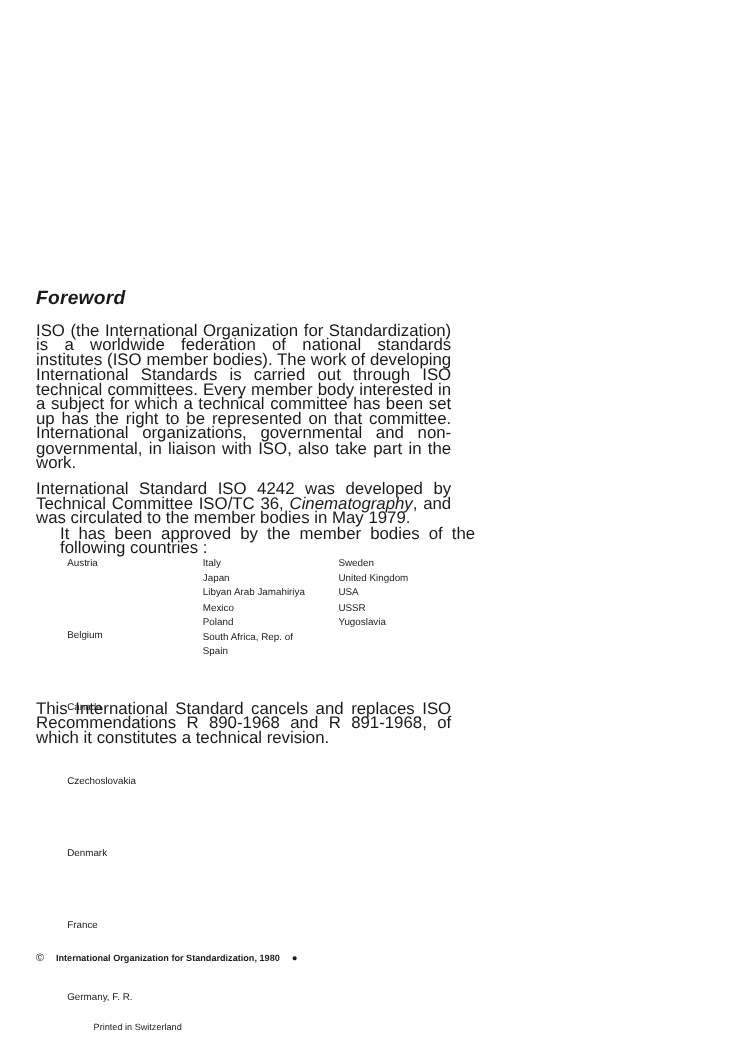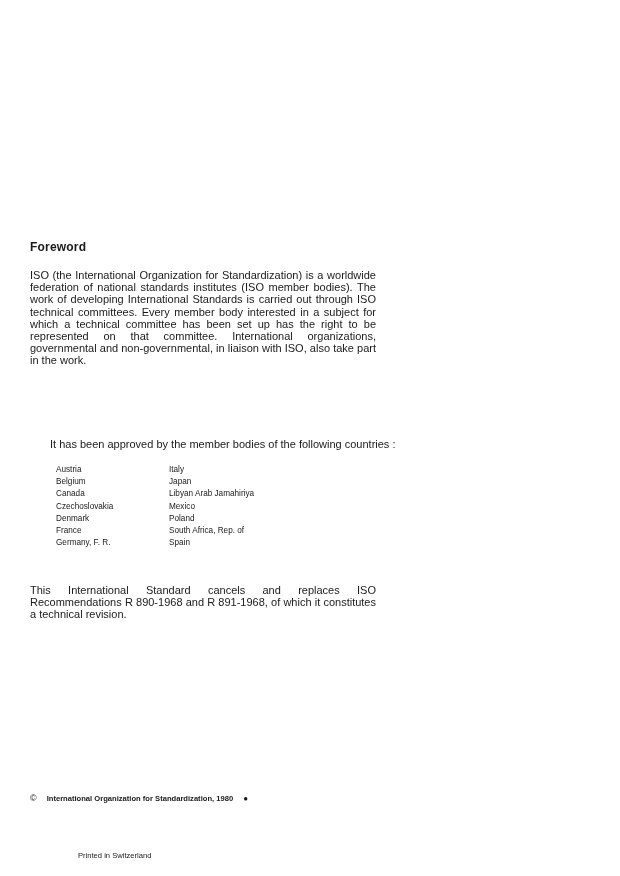--- a/index.html
+++ b/index.html
@@ -7,41 +7,41 @@
     width: 620px; height: 876px;
     background: #ffffff;
     position: relative;
     overflow: hidden;
     font-family: "Liberation Sans", sans-serif;
     color: #1a1a1a;
   }
   .page { position: absolute; left: 0; top: 0; width: 620px; height: 876px; }
   .title {
     position: absolute; left: 30px; top: 240px;
-    font-size: 12px; font-weight: bold; letter-spacing: 0.2px;
+    font-size: 16px; font-weight: bold; letter-spacing: 0.2px; font-style: italic;
   }
   .para {
     position: absolute; left: 30px; width: 346px;
-    font-size: 11px; line-height: 12.2px;
+    font-size: 14px; line-height: 12.2px;
     text-align: justify;
     text-align-last: left;
   }
   .p1 { top: 269px; }
   .p2 { top: 352px; }
   .p3 { top: 401px; }
   .p4 { top: 438px; padding-left: 20px; }
   .p5 { top: 557px; }
   .p6 { top: 584px; }
   .countries {
     position: absolute; left: 56px; top: 464px;
     display: flex;
     font-size: 8.2px; line-height: 12.2px;
   }
   .col { display: flex; flex-direction: column; }
-  .col1 { width: 113px; }
+  .col1 { width: 113px; gap: 48px; }
   .col2 { width: 113px; }
   .col3 { width: 120px; }
   .footer-copy {
     position: absolute; left: 30px; top: 793px;
     font-size: 7.6px; font-weight: bold;
     display: flex; align-items: center;
   }
   .copy-sym { font-weight: normal; font-size: 9px; margin-right: 10px; }
   .bullet { margin-left: 10px; font-size: 8px; }
   .footer-print {
@@ -51,20 +51,23 @@
   }
   em { font-style: italic; }
 </style>
 </head>
 <body>
 
 <div class="page">
   <div class="title">Foreword</div>
 
   <div class="para p1">ISO (the International Organization for Standardization) is a worldwide federation of national standards institutes (ISO member bodies). The work of developing International Standards is carried out through ISO technical committees. Every member body interested in a subject for which a technical committee has been set up has the right to be represented on that committee. International organizations, governmental and non-governmental, in liaison with ISO, also take part in the work.</div>
+  <div class="para p3">
+    <span>International Standard ISO 4242 was developed by Technical Committee ISO/TC 36, </span><em>Cinematography</em><span>, and was circulated to the member bodies in May 1979.</span>
+  </div>
   <div class="para p4">It has been approved by the member bodies of the following countries :</div>
 
   <div class="countries">
     <div class="col col1">
       <span>Austria</span>
       <span>Belgium</span>
       <span>Canada</span>
       <span>Czechoslovakia</span>
       <span>Denmark</span>
       <span>France</span>
@@ -72,20 +75,27 @@
     </div>
     <div class="col col2">
       <span>Italy</span>
       <span>Japan</span>
       <span>Libyan Arab Jamahiriya</span>
       <span>Mexico</span>
       <span>Poland</span>
       <span>South Africa, Rep. of</span>
       <span>Spain</span>
     </div>
+    <div class="col col3">
+      <span>Sweden</span>
+      <span>United Kingdom</span>
+      <span>USA</span>
+      <span>USSR</span>
+      <span>Yugoslavia</span>
+    </div>
   </div>
 
   <div class="para p6">This International Standard cancels and replaces ISO Recommendations R 890-1968 and R 891-1968, of which it constitutes a technical revision.</div>
 
   <div class="footer-copy">
     <span class="copy-sym">©</span>
     <span>International Organization for Standardization, 1980</span>
     <span class="bullet">●</span>
   </div>
   <div class="footer-print">Printed in Switzerland</div>

